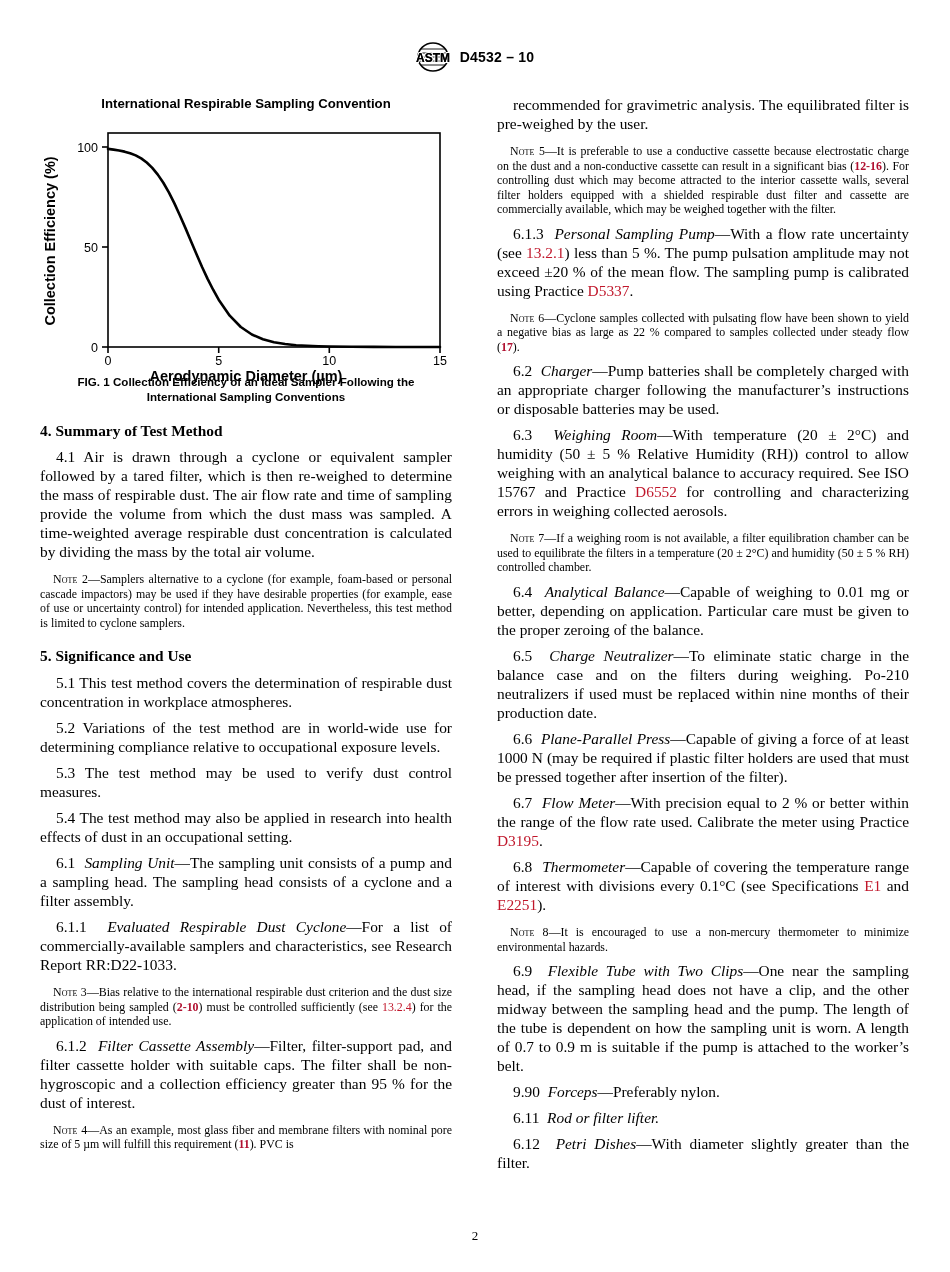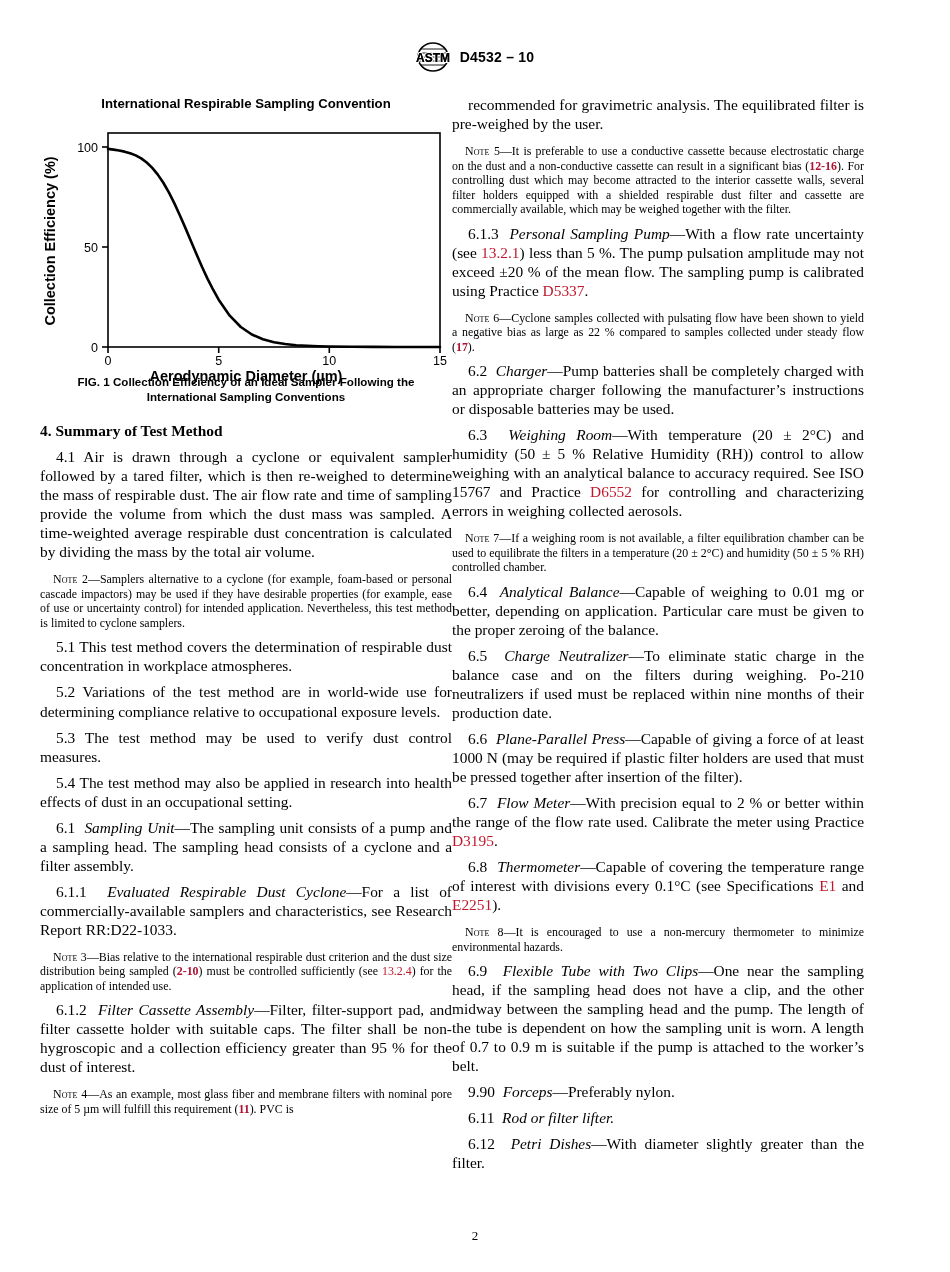--- a/index.html
+++ b/index.html
@@ -40,20 +40,21 @@
     letter-spacing: 0.2px;
   }
 
   
   .columns {
     position: absolute;
     top: 88px;
     left: 40px;
     width: 870px;
     display: flex;
+    gap: 45px;
   }
   .col {
     width: 412px;
   }
 
   
   .figure-block {
     margin: 0 0 6px 0;
   }
   .fig-title {
@@ -196,20 +197,21 @@
       </div>
     </div>
 
     <h2 class="section-head">4.  Summary of Test Method</h2>
     <p class="para">4.1  Air is drawn through a cyclone or equivalent sampler followed by a tared filter, which is then re-weighed to determine the mass of respirable dust. The air flow rate and time of sampling provide the volume from which the dust mass was sampled. A time-weighted average respirable dust concentration is calculated by dividing the mass by the total air volume.</p>
 
     <p class="note">
       <span class="note-label">Note 2</span><span>—Samplers alternative to a cyclone (for example, foam-based or personal cascade impactors) may be used if they have desirable properties (for example, ease of use or uncertainty control) for intended application. Nevertheless, this test method is limited to cyclone samplers.</span>
     </p>
 
+    <h2 class="section-head">5.  Significance and Use</h2>
     <p class="para">5.1  This test method covers the determination of respirable dust concentration in workplace atmospheres.</p>
     <p class="para">5.2  Variations of the test method are in world-wide use for determining compliance relative to occupational exposure levels.</p>
     <p class="para">5.3  The test method may be used to verify dust control measures.</p>
     <p class="para">5.4  The test method may also be applied in research into health effects of dust in an occupational setting.</p>
 
 
     <p class="para">
       <span>6.1</span>&nbsp;
       <span class="it">Sampling Unit</span><span>—The sampling unit consists of a pump and a sampling head. The sampling head consists of a cyclone and a filter assembly.</span>
     </p>

